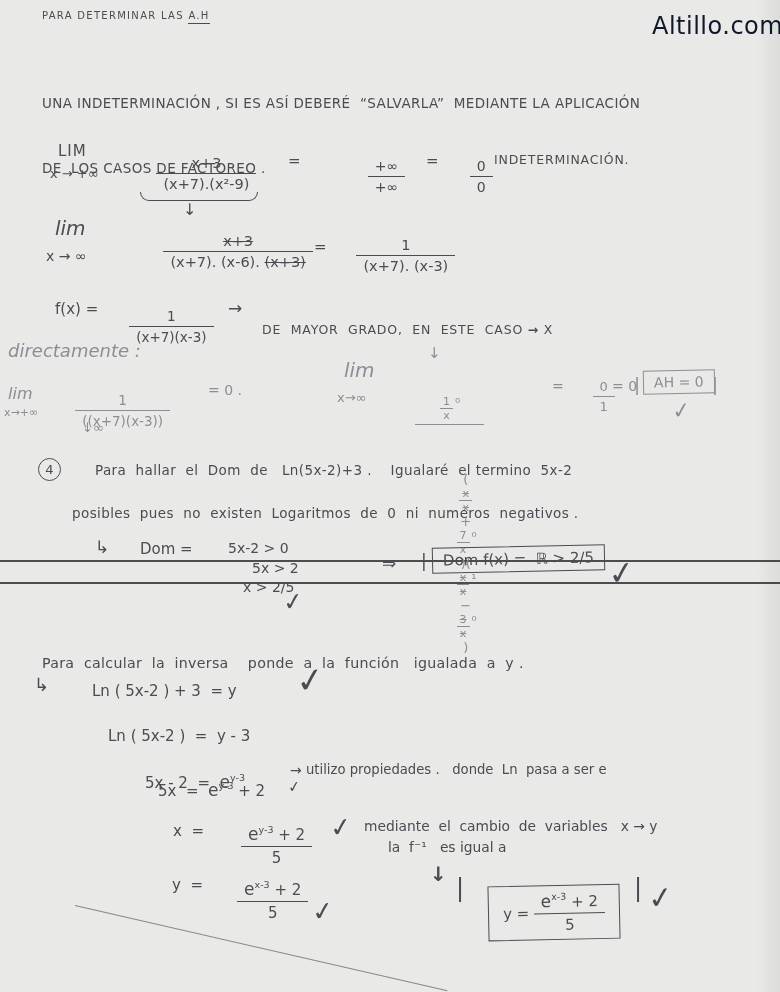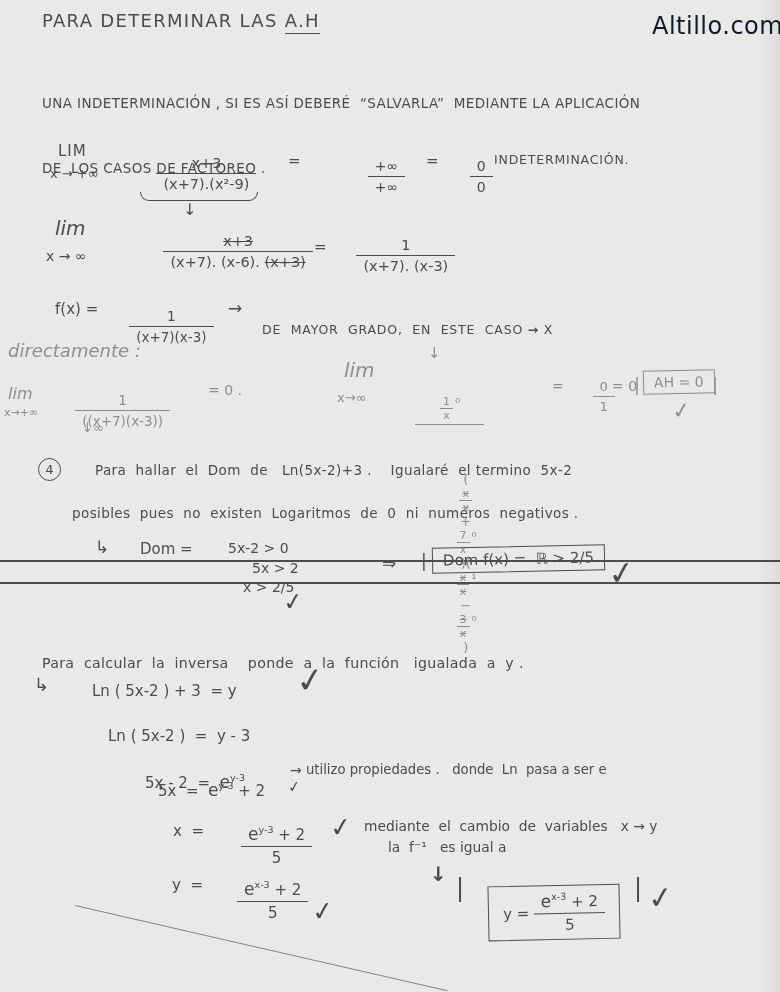--- a/index.html
+++ b/index.html
@@ -30,21 +30,21 @@
   .box{display:inline-block;border:1.6px solid currentColor;padding:3px 10px;transform:rotate(-1.2deg);background:transparent;}
   .circ{display:inline-block;width:23px;height:23px;border:1.5px solid currentColor;border-radius:50%;text-align:center;line-height:21px;font-size:13px;}
   .scanline{position:absolute;left:0;width:780px;background:#4d4d4f;}
   .brace{position:absolute;border:1.4px solid var(--ink);border-top:none;border-radius:0 0 10px 10px;height:9px;}
   .diag{position:absolute;height:1.4px;background:#86868c;transform-origin:0 50%;}
   .edge{position:absolute;top:0;right:0;width:24px;height:100%;background:linear-gradient(to right,rgba(0,0,0,0),rgba(0,0,0,.055));}
   sup.e{font-size:9.5px;vertical-align:7px;letter-spacing:0;}
   .supmark{font-size:13px;vertical-align:top;}
   .fl{display:flex;align-items:center;}
   .wm{font-size:24px;color:#0f172a;letter-spacing:.5px;}
-  .title{font-size:18px;letter-spacing:1.3px;}
+  .title{font-size:10px;letter-spacing:1.3px;}
   .body-txt{font-size:13.5px;line-height:21.5px;letter-spacing:.4px;}
   .math{font-size:15px;}
   .note{font-size:12.5px;letter-spacing:.8px;}
   .cursive{font-style:italic;}
   .check{font-weight:bold;transform:rotate(-8deg);display:inline-block;}
 </style>
 </head>
 <body>
 
 <div id="page">

